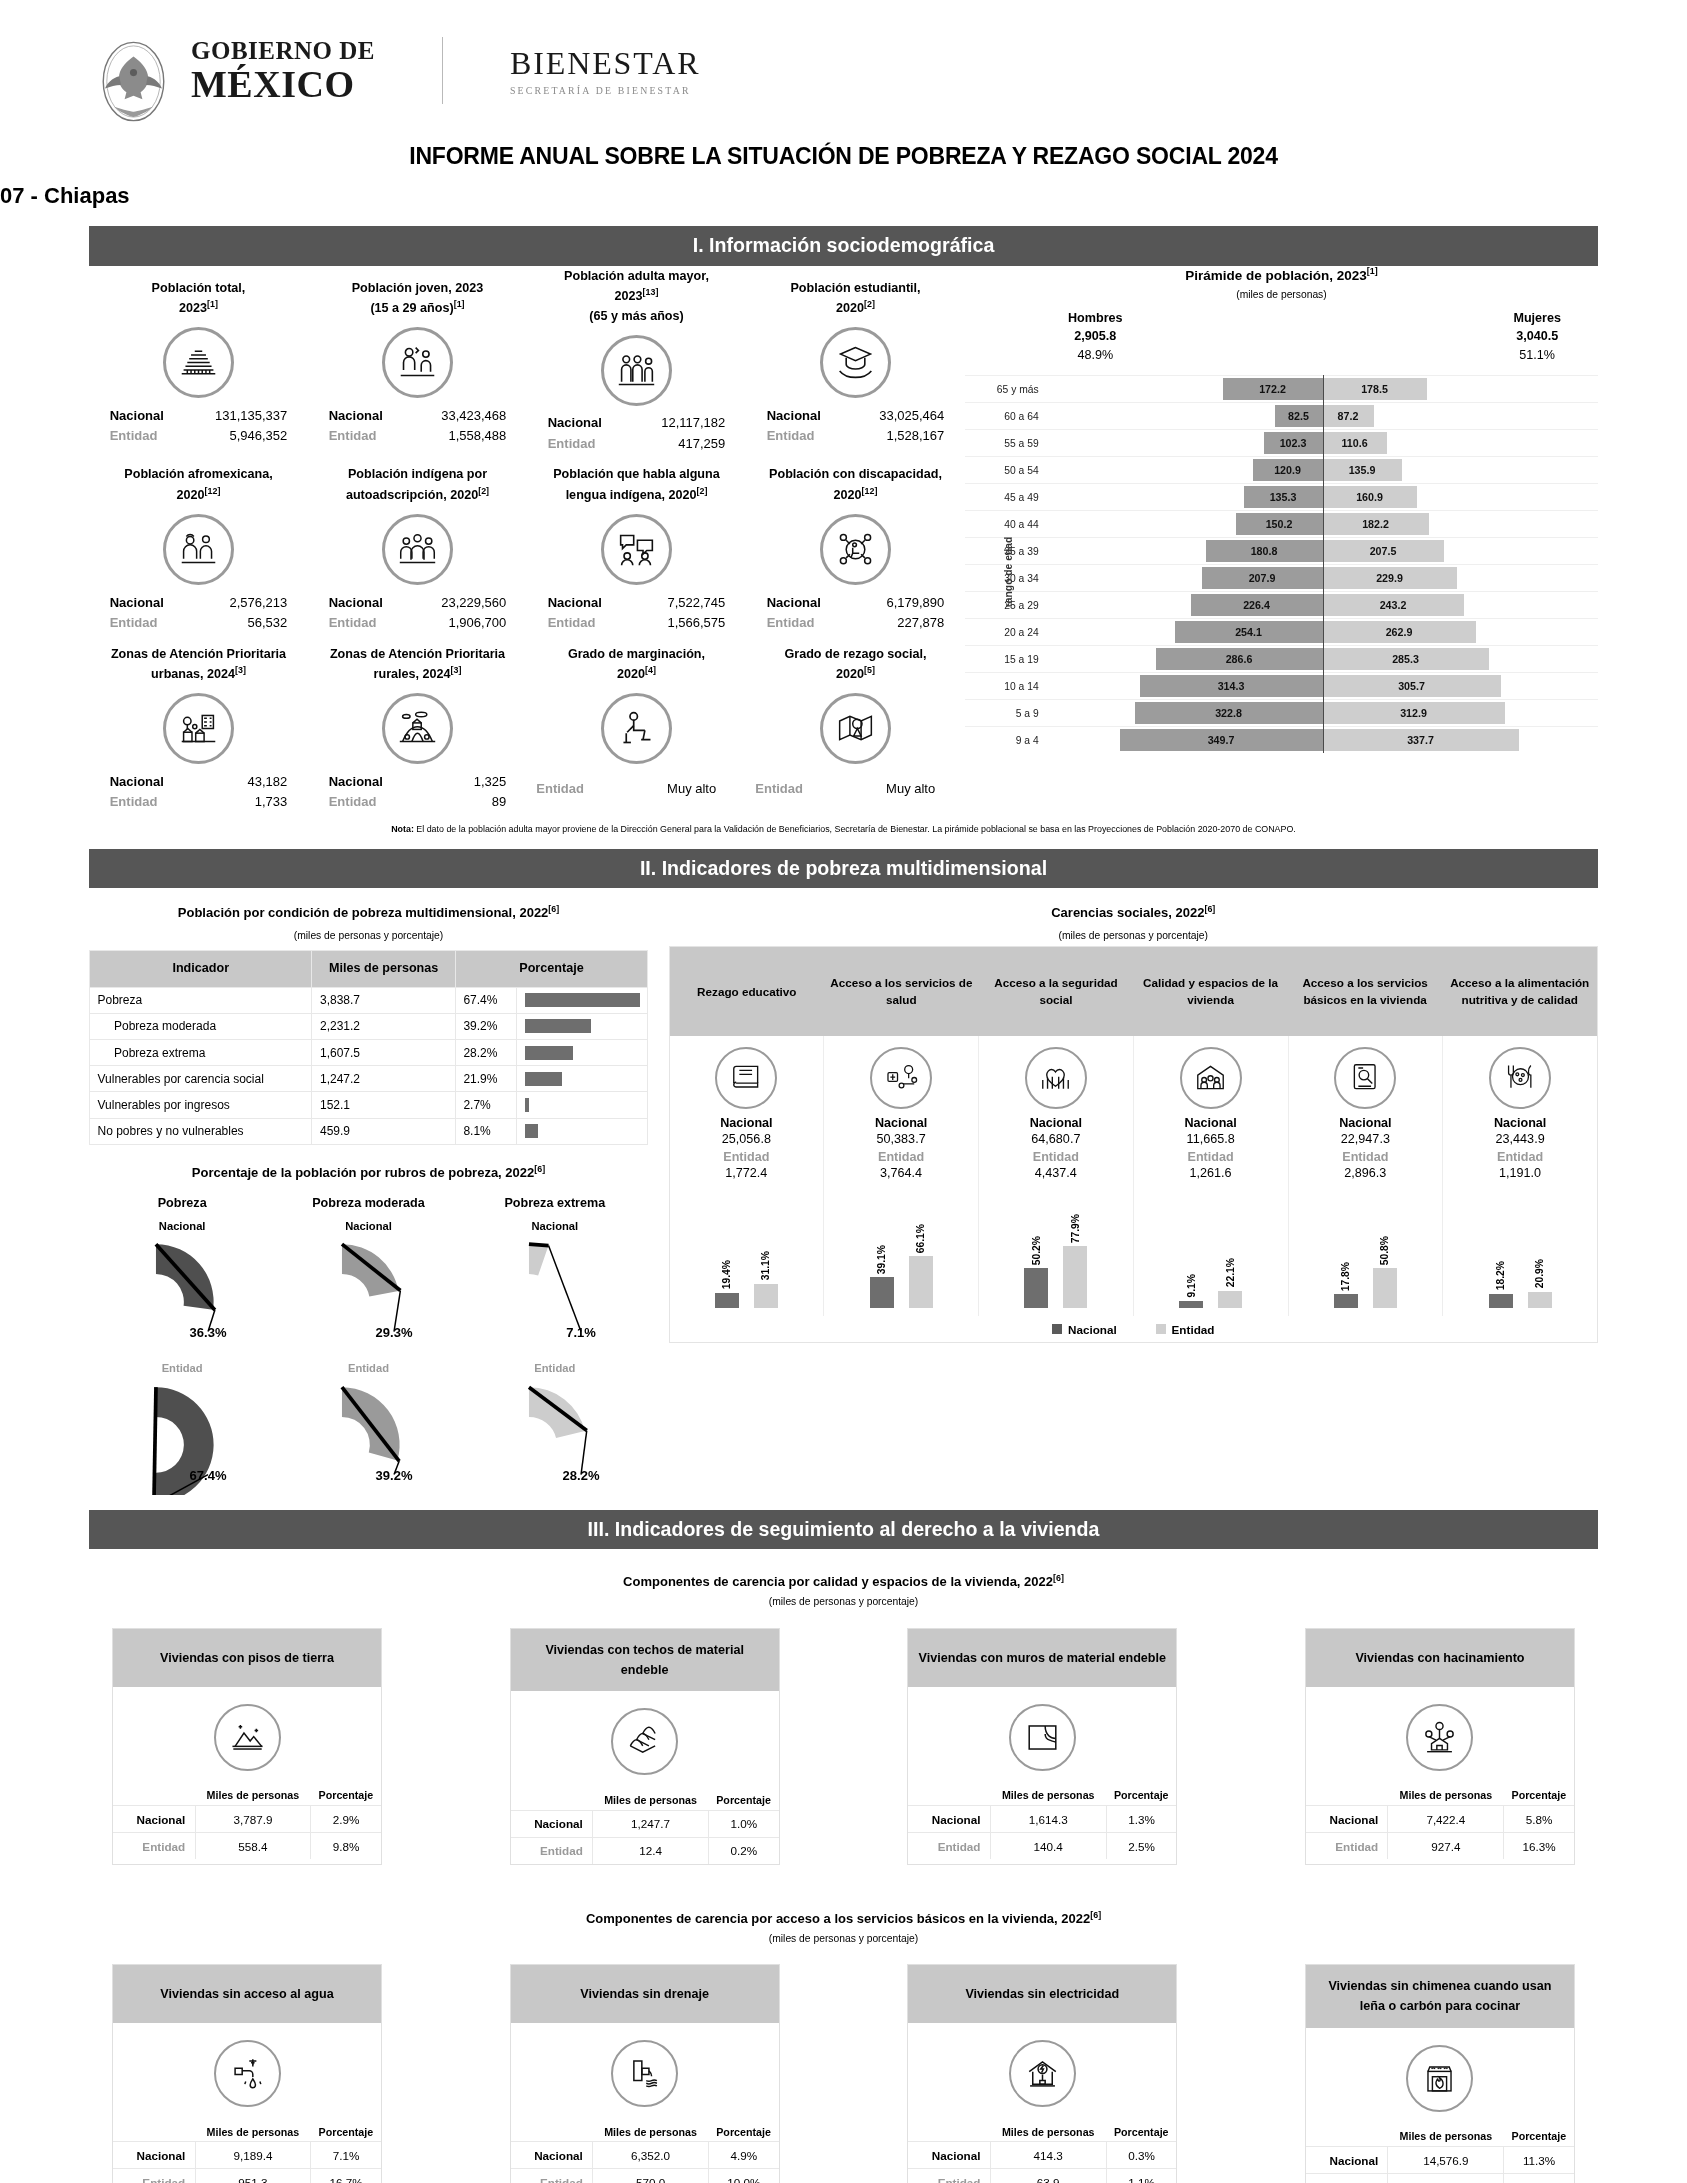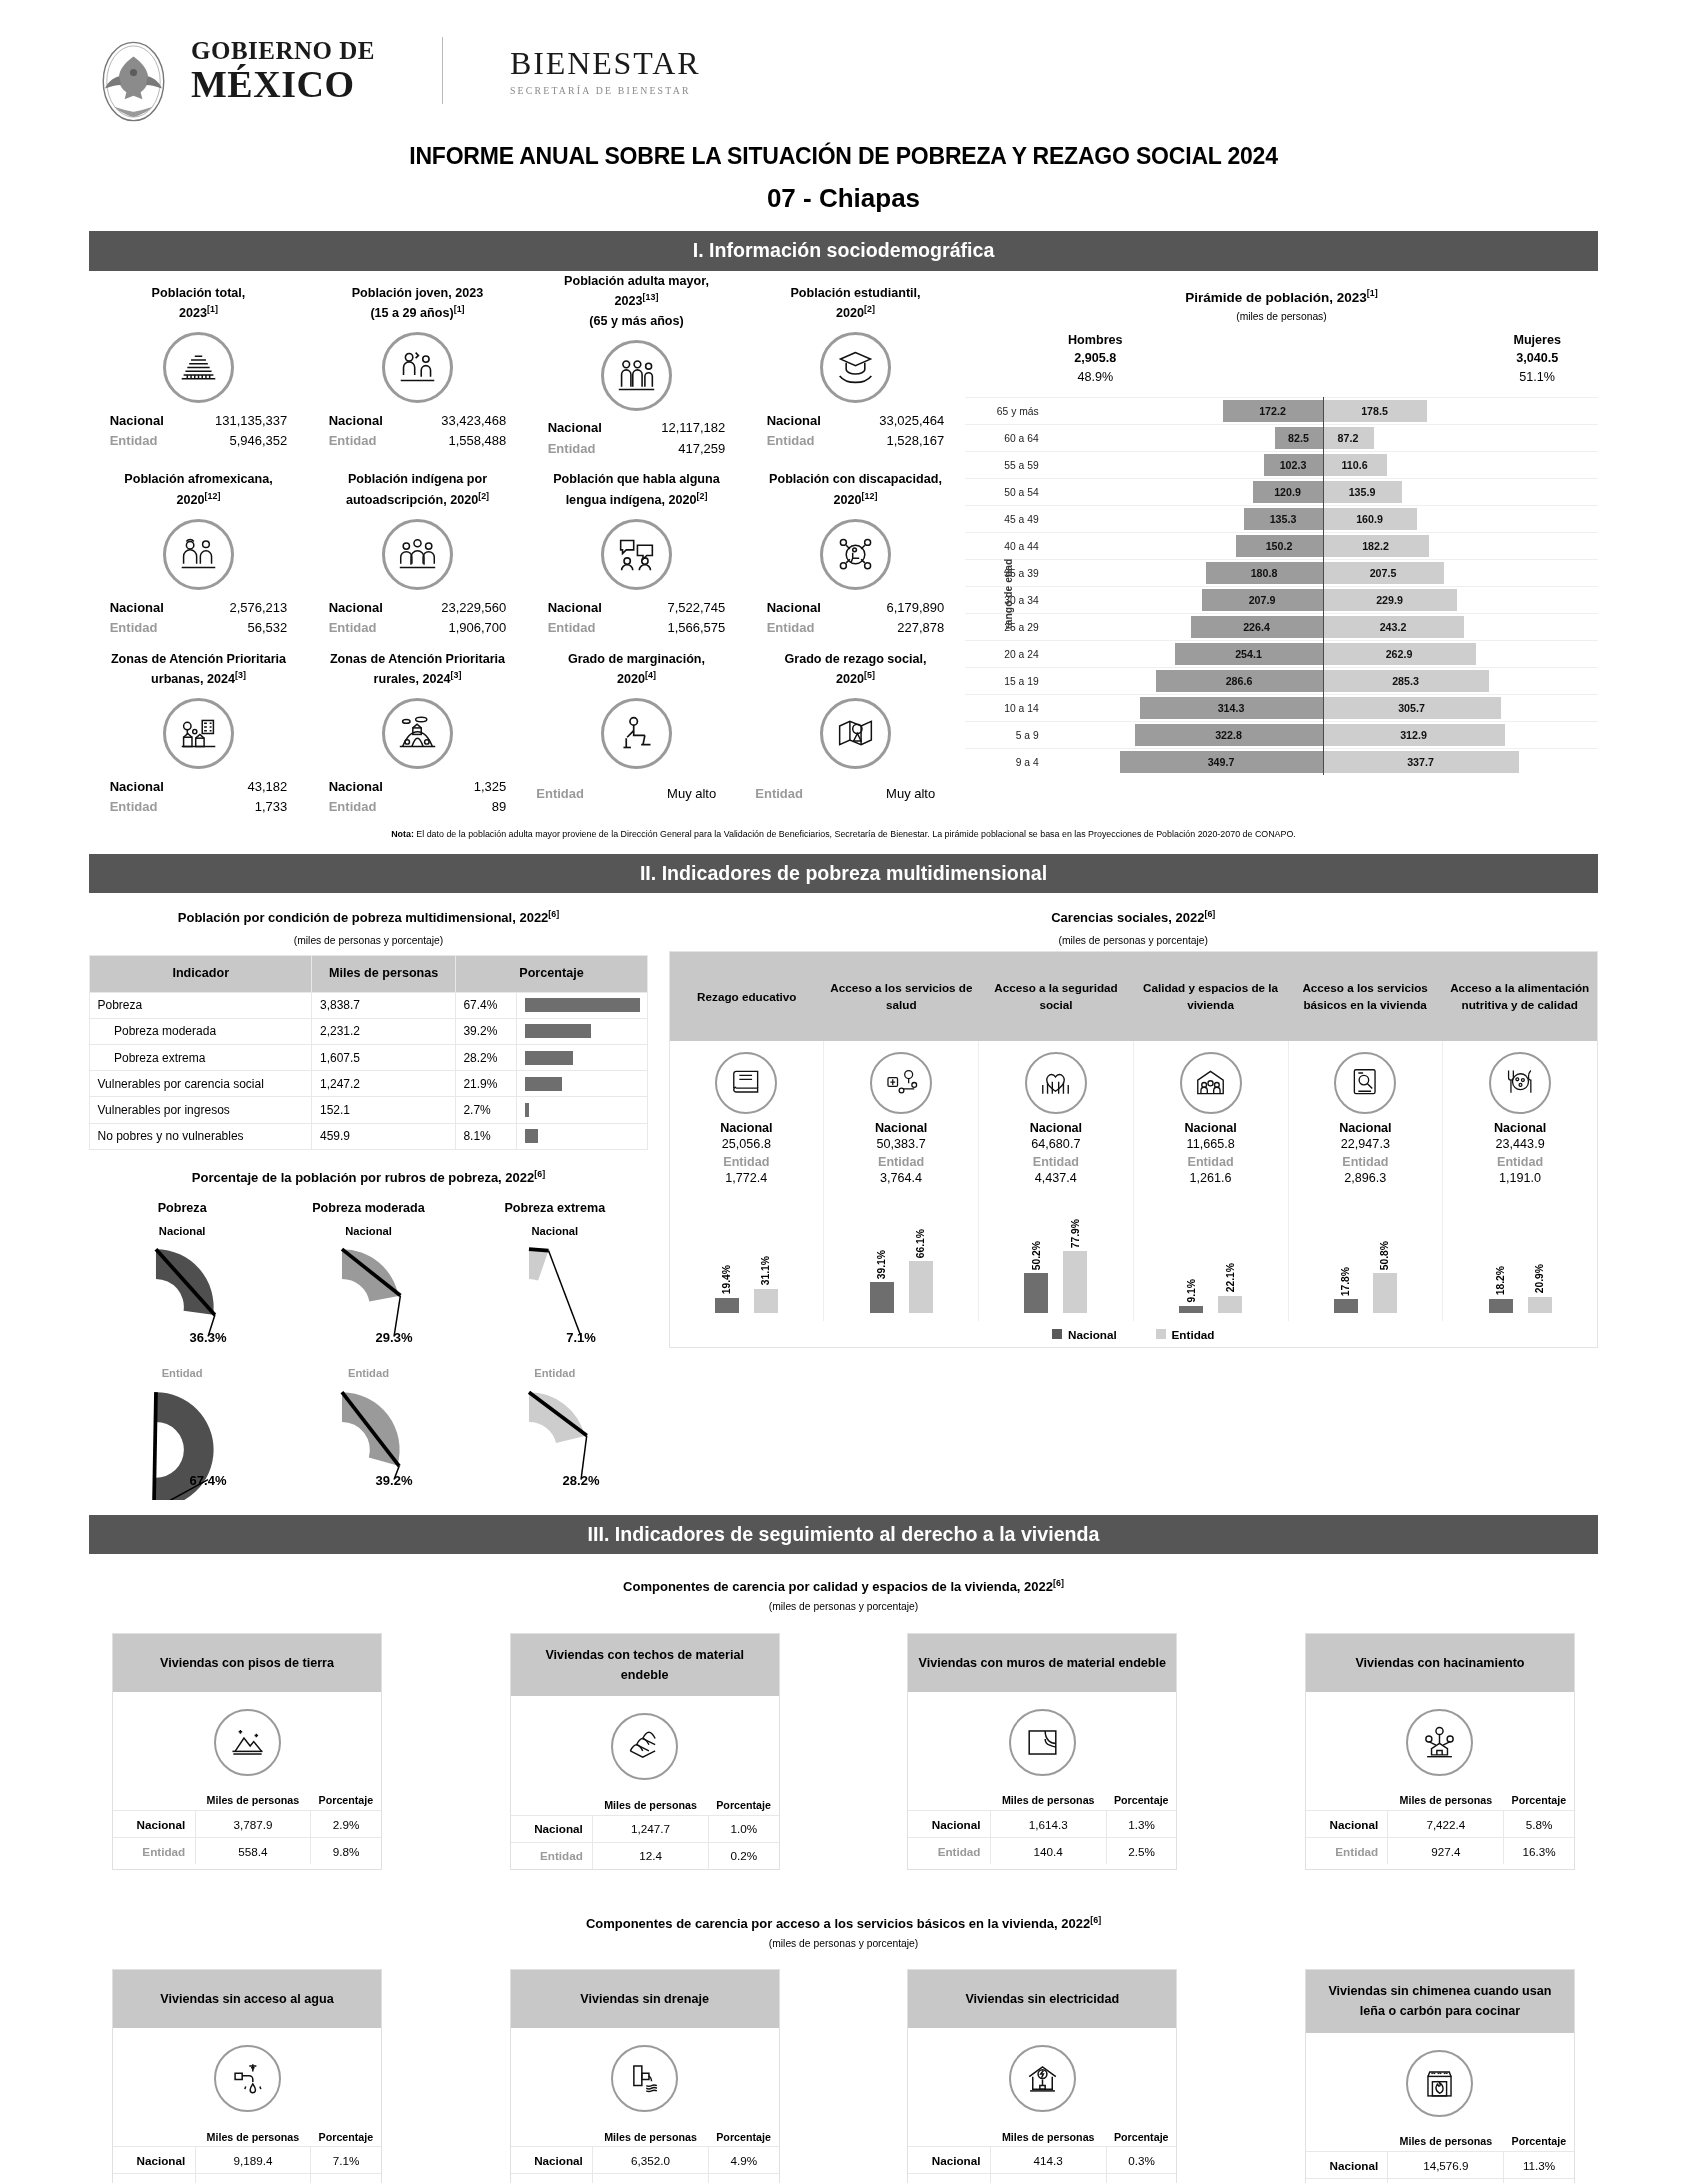--- a/index.html
+++ b/index.html
@@ -18,21 +18,21 @@
   .gob-block { display: flex; align-items: center; margin-left: 13px; gap: 43px; }
   .gob-text { font-family: "Liberation Serif", serif; line-height: 1.0; }
   .gob-line1 { font-size: 25px; font-weight: bold; letter-spacing: 0.5px; color: #1a1a1a; }
   .gob-line2 { font-size: 38px; font-weight: bold; letter-spacing: 0.5px; color: #1a1a1a; margin-top: 1.9px;}
   .vdivider { width: 0.9px; height: 67px; background: #b9b9b9; margin: 0 24px; }
   .bien-text { font-family: "Liberation Serif", serif; }
   .bien-line1 { font-size: 32px; letter-spacing: 1.9px; color: #1a1a1a; }
   .bien-line2 { font-size: 9.8px; letter-spacing: 2.2px; color: #8a8a8a; margin-top: 3.7px; }
 
   .doc-title { text-align: center; font-size: 23px; font-weight: bold; margin: 17px 0 0 0; letter-spacing: -0.2px; }
-  .doc-subtitle { text-align: center; font-size: 26px; font-weight: bold; margin: 13px 0 17px 0; }
+  .doc-subtitle { font-size: 22px; font-weight: bold; margin: 13px 0 17px 0; }
 
   
   .banner {
     background: #565656; color: #fff; text-align: center;
     font-size: 19.6px; font-weight: bold; padding: 8.4px 0;
     margin: 0 89px;
   }
 
   
   .socio-wrap { display: flex; margin: 0 89px; }
@@ -53,21 +53,21 @@
   .icon-circle svg { width: 41px; height: 41px; }
   .kv { display: flex; justify-content: space-between; padding: 0 17px; font-size: 13px; line-height: 1.55; }
   .kv .k { font-weight: bold; }
   .kv.ent .k { color: #9a9a9a; font-weight: bold; }
   .kv .v { font-weight: normal; }
   .kv-grade { display:flex; justify-content:space-between; padding:0 5.6px; font-size:13px; margin-top:17px;}
   .kv-grade .k { color:#9a9a9a; font-weight:bold;}
   .kv-grade .v { font-weight:normal; padding-right:20.5px;}
 
   
-  .pyr { flex: 1; padding-top: 17px; position: relative; }
+  .pyr { flex: 1; position: relative; }
   .pyr-title { text-align: center; font-size: 13.5px; font-weight: bold; }
   .pyr-sub { text-align: center; font-size: 10.3px; margin-top: 6.5px; }
   .pyr-heads { display: flex; justify-content: space-between; padding: 9.3px 37px 0 103px; }
   .pyr-head { text-align: center; font-size: 12.6px; line-height: 1.45; }
   .pyr-head b { font-weight: bold; }
   .pyr-head .pct { font-weight: normal; }
   .pyr-body { position: relative; margin-top: 11.2px; }
   .pyr-row { display: flex; align-items: center; height: 27px; border-top: 0.9px solid #efefef; }
   .pyr-row:last-child { border-bottom: 0.9px solid #efefef; }
   .pyr-lbl { width: 82px; text-align: right; font-size: 10.3px; padding-right: 8.4px; color:#1a1a1a; }

